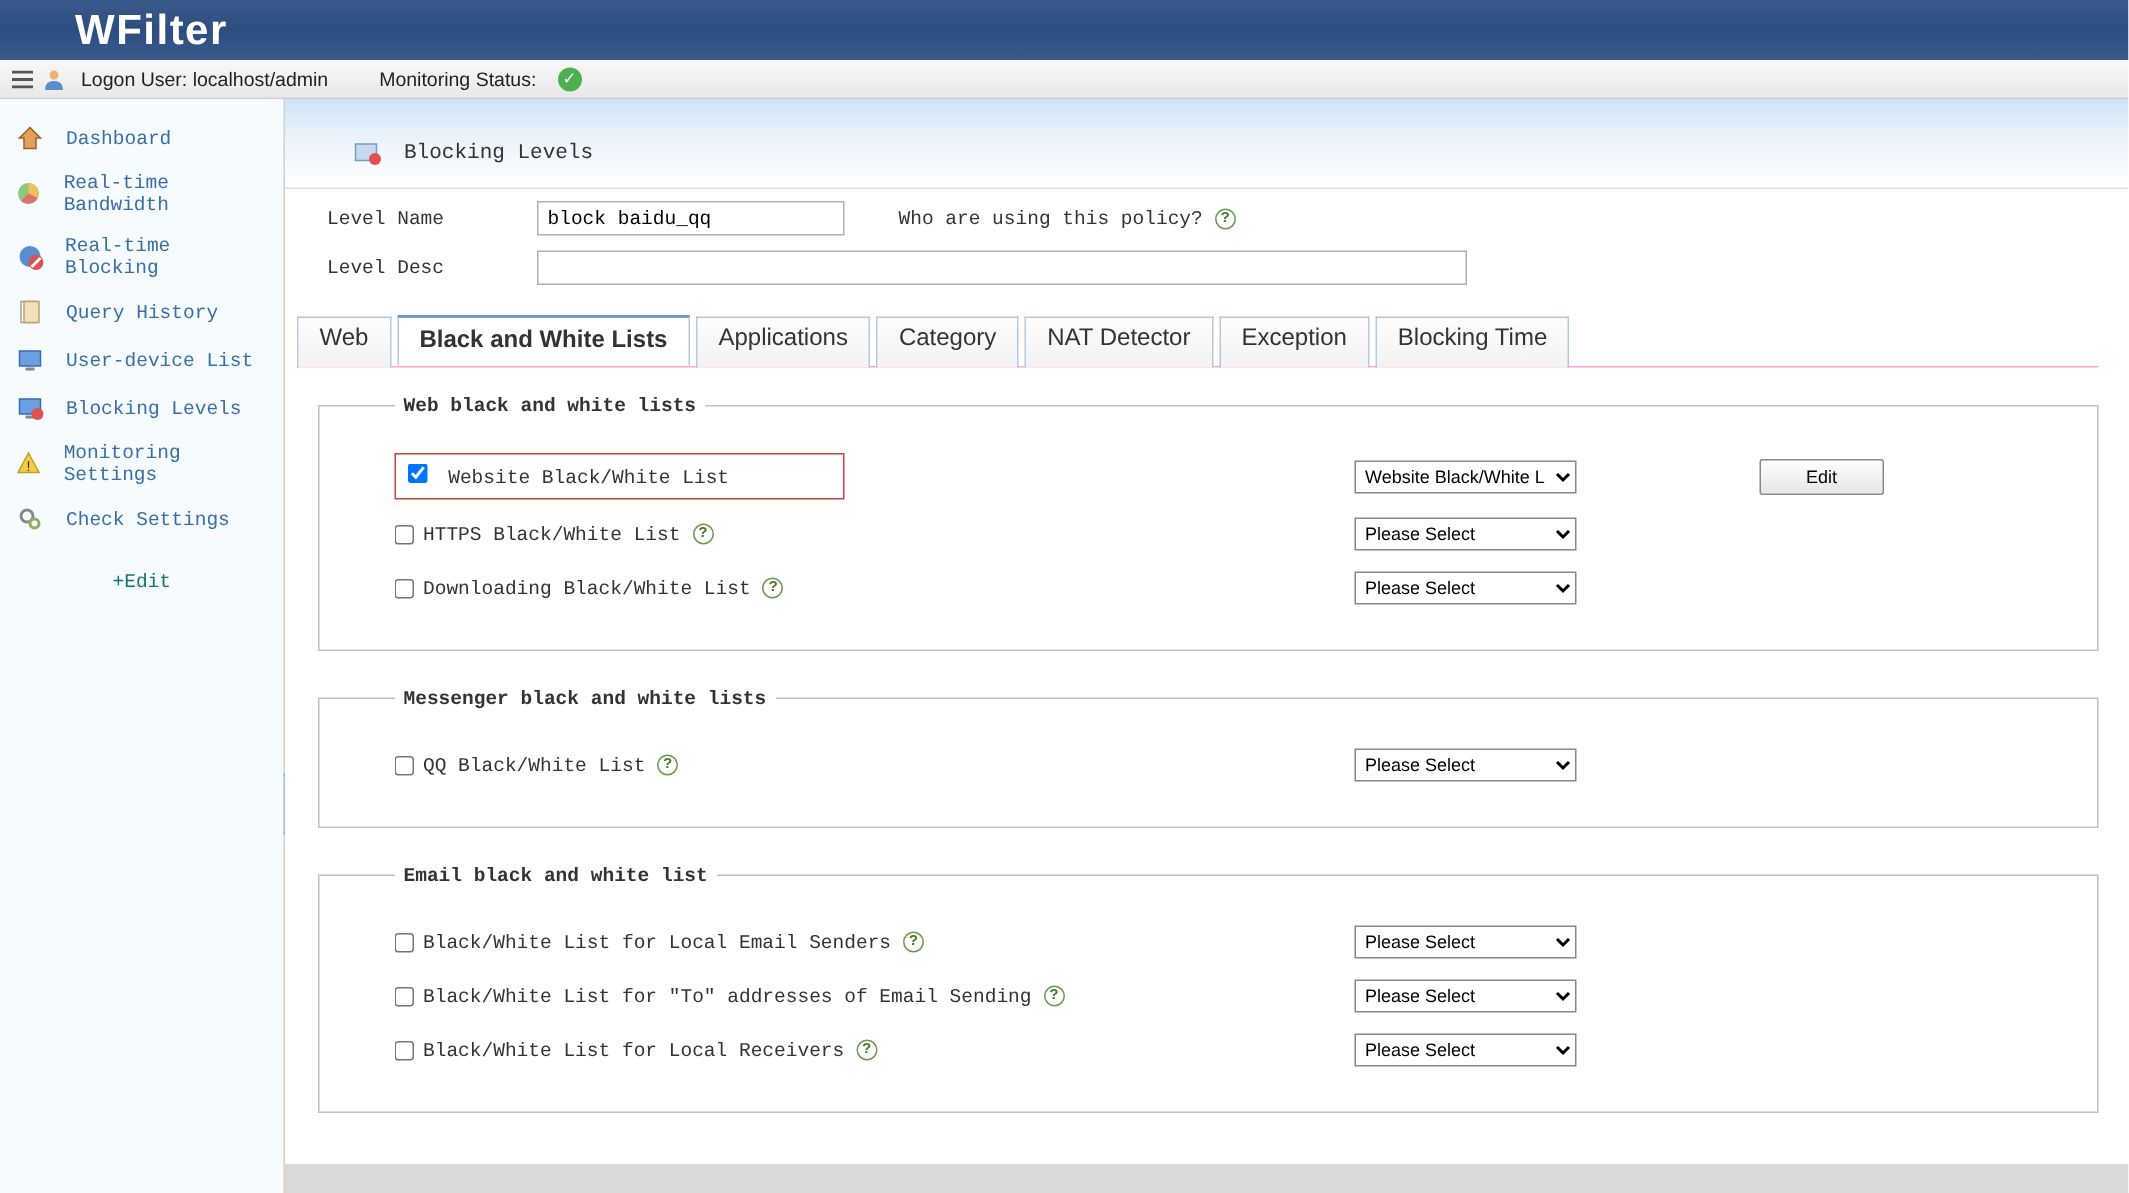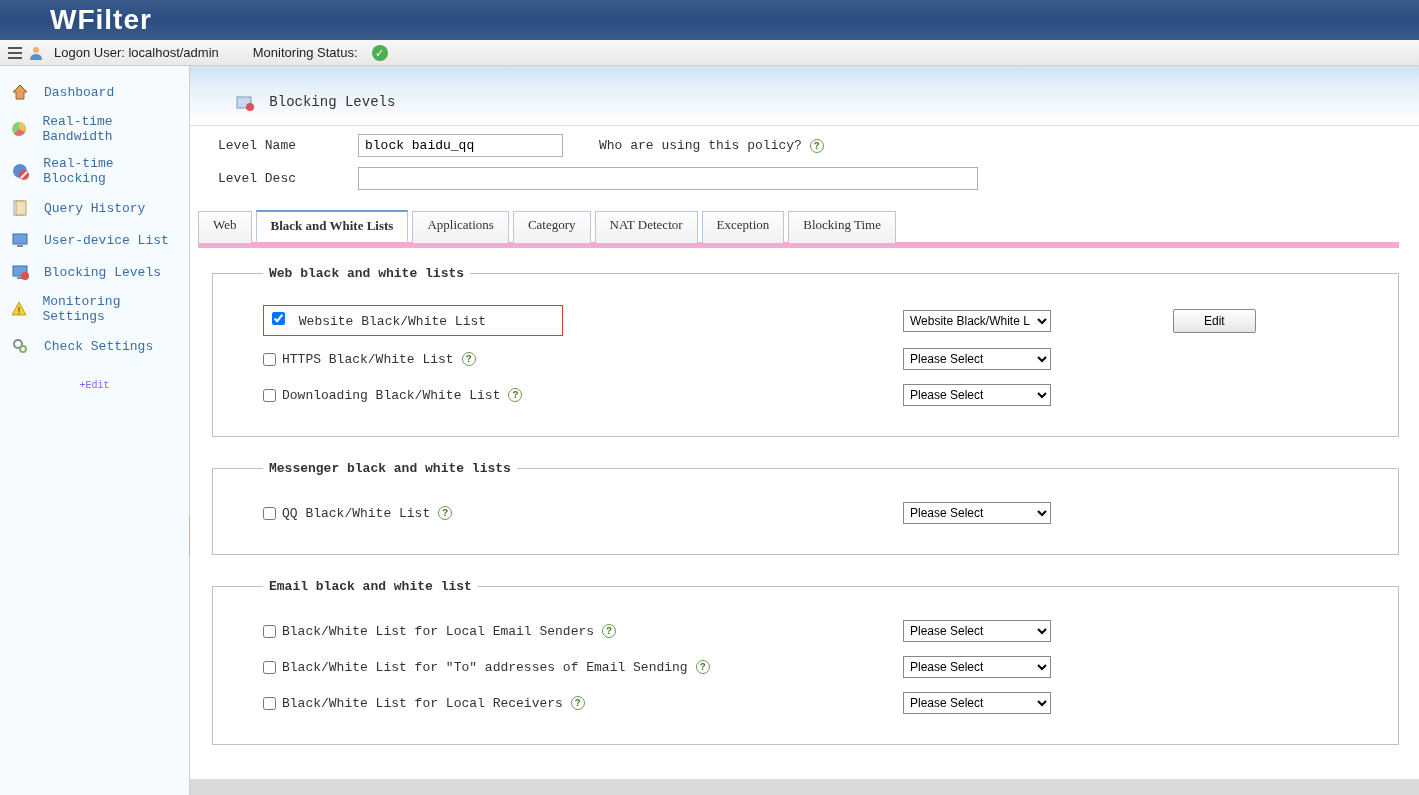--- a/index.html
+++ b/index.html
@@ -24,39 +24,39 @@
 .collapse-handle { position: absolute; right: -8px; top: 450px; width: 8px; height: 40px; background: #9cc2e5; border: 1px solid #7aa8d0; border-left: none; display: flex; align-items: center; justify-content: center; cursor: pointer; }
 .collapse-handle::before { content: "◄"; font-size: 7px; color: #4a6a8a; }
 
 .tab-buttons { display: flex; gap: 4px; padding: 0 6px 6px 6px; }
 .tab-btn { border: 1px solid #c0c0c0; background: #fff; padding: 6px 14px; font-size: 13px; font-family: "Courier New", monospace; cursor: pointer; }
 .tab-btn.active { background: #f0f6fc; font-weight: bold; }
 
 .menu-list { list-style: none; padding: 2px 0; }
 .menu-list li { display: flex; align-items: center; padding: 6px 10px; gap: 14px; cursor: pointer; font-family: "Courier New", monospace; font-size: 13px; color: #3a6ea5; }
 .menu-icon-box { width: 20px; height: 20px; display: flex; align-items: center; justify-content: center; }
-.edit-link { text-align: center; padding: 16px 0; font-family: "Courier New", monospace; font-size: 10px; color: #8b5cf6; cursor: pointer; }
+.edit-link { text-align: center; padding: 16px 0; font-family: "Courier New", monospace; font-size: 13px; color: #0f766e; cursor: pointer; }
 
 
 .main { flex: 1; background: #fff; min-height: 729px; position: relative; }
 .content-header { height: 60px; background: linear-gradient(to bottom, #cde3f5 0%, #e8f2fb 40%, #ffffff 100%); border-bottom: 1px solid #e0e0e0; padding: 28px 0 0 46px; }
 .page-title { font-family: "Courier New", monospace; font-size: 14px; color: #333; }
 .page-icon { display: inline-block; width: 18px; height: 16px; margin-right: 12px; vertical-align: middle; }
 
 .form-area { padding: 8px 20px 10px 28px; font-family: "Courier New", monospace; font-size: 13px; }
 .form-row { display: flex; align-items: center; margin-bottom: 10px; }
 .form-row .lbl { width: 140px; }
 .form-row input[type="text"] { border: 1px solid #b0b0b0; padding: 3px 6px; font-family: "Courier New", monospace; font-size: 13px; }
 .ln-input { width: 205px; }
 .ld-input { width: 620px; }
 .policy-q { margin-left: 36px; }
 .help-icon { display: inline-block; width: 14px; height: 14px; border: 1px solid #6a9a4a; border-radius: 50%; color: #4a7a2a; font-size: 10px; font-weight: bold; text-align: center; line-height: 13px; margin-left: 8px; cursor: pointer; }
 
 
-.tabs { display: flex; border-bottom: 6px solid #f9a8d4; margin: 0 20px 0 8px; font-family: Liberation Serif, serif; font-size: 13px; }
+.tabs { display: flex; border-bottom: 1px solid #f9a8d4; margin: 0 20px 0 8px; font-family: Liberation Sans, sans-serif; font-size: 16px; }
 .tab { border: 1px solid #b8c8da; border-bottom: none; background: linear-gradient(to bottom, #fdfdfd, #f2f2f2); padding: 5px 14px; margin-right: 4px; cursor: pointer; position: relative; top: 1px; }
 .tab.active { background: #fff; border-top: 2px solid #6a9fd0; font-weight: bold; padding: 6px 14px 7px 14px; top: 0; border-bottom: 1px solid #fff; }
 
 
 .content-body { padding: 18px 20px 10px 22px; font-family: "Courier New", monospace; font-size: 13px; }
 fieldset { border: 1px solid #c0c0c0; padding: 14px 20px 18px 50px; margin-bottom: 24px; }
 legend { padding: 0 6px; font-weight: bold; font-size: 13px; }
 .row { display: flex; align-items: center; margin: 10px 0; min-height: 26px; }
 .row .chk-wrap { width: 640px; display: flex; align-items: center; }
 .row .sel-wrap { width: 270px; }

